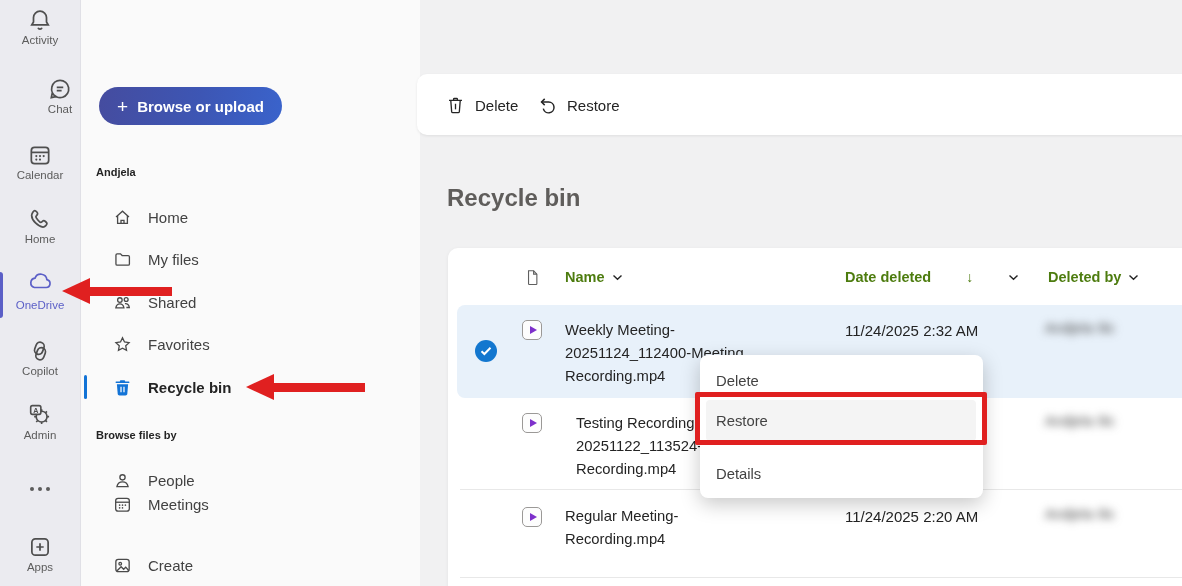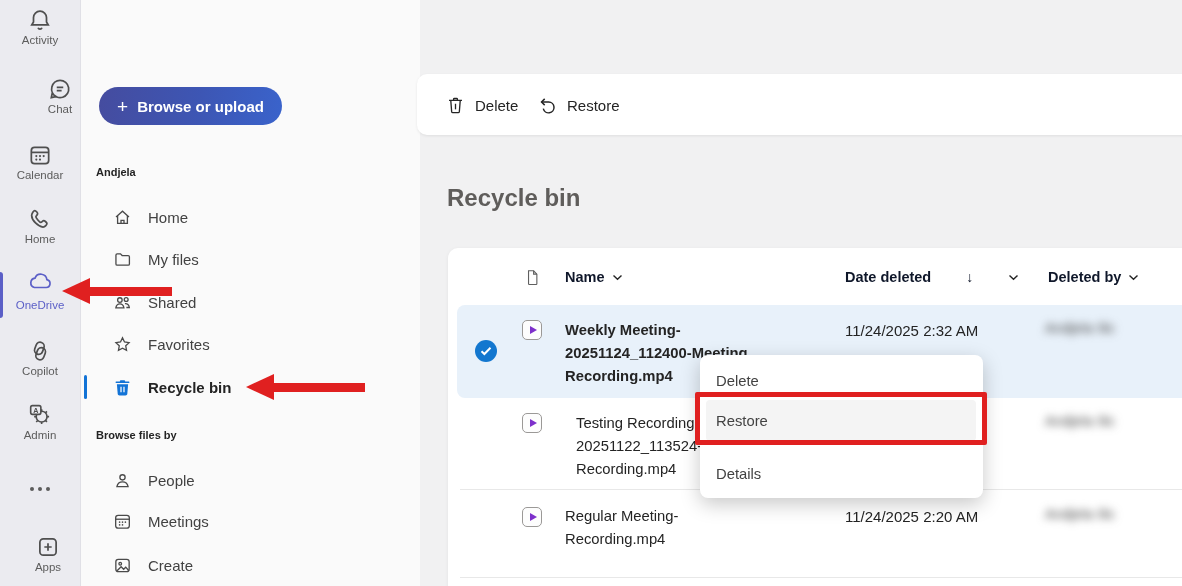--- a/index.html
+++ b/index.html
@@ -33,32 +33,32 @@
   
   .toolbar-card{left:417px;top:74px;width:785px;height:61px;background:#fff;border-radius:10px;
      box-shadow:0 1px 3px rgba(0,0,0,.08);}
   .tool-btn{top:92px;height:26px;display:flex;align-items:center;gap:9px;font-size:15px;color:#242424;cursor:pointer;}
   .tool-btn svg{width:21px;height:21px;}
   .page-title{left:447px;top:184px;font-size:24px;font-weight:bold;color:#5f5d5b;}
 
   .table-card{left:448px;top:248px;width:754px;height:352px;background:#fff;border-radius:10px;
      box-shadow:0 1px 4px rgba(0,0,0,.06);}
   .col-header{top:267px;height:20px;display:flex;align-items:center;gap:7px;
-     font-size:14.5px;font-weight:bold;color:#0f172a;cursor:pointer;}
+     font-size:14.5px;font-weight:bold;color:#4d7c0f;cursor:pointer;}
   .sort-arrow{font-weight:400;font-size:14px;}
   .sel-row{left:457px;top:305px;width:735px;height:93px;background:#e8f1fa;border-radius:8px;}
   .check-circle{left:475px;top:340px;width:22px;height:22px;border-radius:50%;background:#1377cf;
      display:flex;align-items:center;justify-content:center;cursor:pointer;}
   .vid-icon{left:522px;width:20px;height:20px;border:1.5px solid #9b9997;border-radius:5px;background:#fdfdfd;
      box-sizing:border-box;display:flex;align-items:center;justify-content:center;}
   .vid-icon .tri{width:0;height:0;border-left:7px solid #7d30cb;border-top:4.5px solid transparent;
      border-bottom:4.5px solid transparent;margin-left:2px;}
   .row-name{left:565px;width:205px;font-size:14.8px;line-height:23px;color:#242424;cursor:pointer;}
   .row-name span{display:block;}
-  .row-name.bold{font-weight:bold;}
+  .row-name.bold{font-weight:normal;}
   .row-date{left:845px;width:170px;font-size:15px;color:#242424;}
   .row-by{left:1045px;width:110px;font-size:14.5px;color:#4a4a4a;filter:blur(4px);}
   .divider{left:460px;width:742px;height:1px;background:#e8e8e8;}
 
   
   .ctx-menu{left:700px;top:355px;width:283px;height:143px;background:#fff;border-radius:8px;
      box-shadow:0 6px 20px rgba(0,0,0,.22);z-index:5;}
   .ctx-item{position:absolute;left:6px;width:270px;font-size:14.8px;color:#424242;display:flex;
      align-items:center;padding-left:10px;box-sizing:border-box;cursor:pointer;border-radius:4px;}
   .ctx-delete{top:7px;height:38px;}
@@ -159,21 +159,21 @@
   <div class="abs rail-item" style="top:480px;">
     <span class="ric" style="height:14px;">
       <svg viewBox="0 0 26 10" fill="#5c5c5c">
           <circle cx="5" cy="5" r="2"></circle>
           <circle cx="13" cy="5" r="2"></circle>
           <circle cx="21" cy="5" r="2"></circle>
         </svg>
     </span>
   </div>
 
-  <div class="abs rail-item" style="top:534px;padding-left:8px;">
+  <div class="abs rail-item" style="top:534px;">
     <span class="ric">
       <svg viewBox="0 0 24 24" fill="none" stroke="#4f4f4f" stroke-width="1.6">
           <rect x="4.5" y="4.5" width="15" height="15" rx="3.2"></rect>
           <path d="M12 8.6v6.8M8.6 12h6.8"></path>
         </svg>
     </span>
     <span class="rlabel">Apps</span>
   </div>
 
   <div class="abs sidebar"></div>
@@ -231,21 +231,21 @@
   <div class="abs side-header" style="top:429px;">Browse files by</div>
 
   <div class="abs side-item" style="top:459px;">
     <svg viewBox="0 0 24 24" fill="none" stroke="#4a4a4a" stroke-width="1.5">
         <circle cx="12" cy="8.4" r="3"></circle>
         <path d="M5.6 19c.7-3.6 3-5.5 6.4-5.5s5.7 1.9 6.4 5.5z"></path>
       </svg>
     <span>People</span>
   </div>
 
-  <div class="abs side-item" style="top:500px;">
+  <div class="abs side-item" style="top:483px;">
     <svg viewBox="0 0 24 24" fill="none" stroke="#4a4a4a" stroke-width="1.5">
         <rect x="4.2" y="5" width="15.6" height="14.6" rx="2.8"></rect>
         <path d="M4.2 9.4h15.6"></path>
         <g fill="#4a4a4a" stroke="none">
           <circle cx="8.7" cy="12.8" r=".95"></circle>
           <circle cx="12" cy="12.8" r=".95"></circle>
           <circle cx="15.3" cy="12.8" r=".95"></circle>
           <circle cx="8.7" cy="15.9" r=".95"></circle>
           <circle cx="12" cy="15.9" r=".95"></circle>
         </g>

